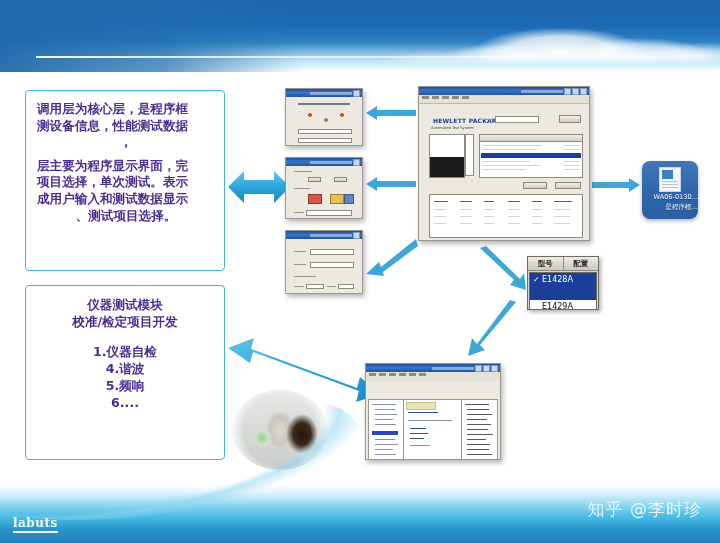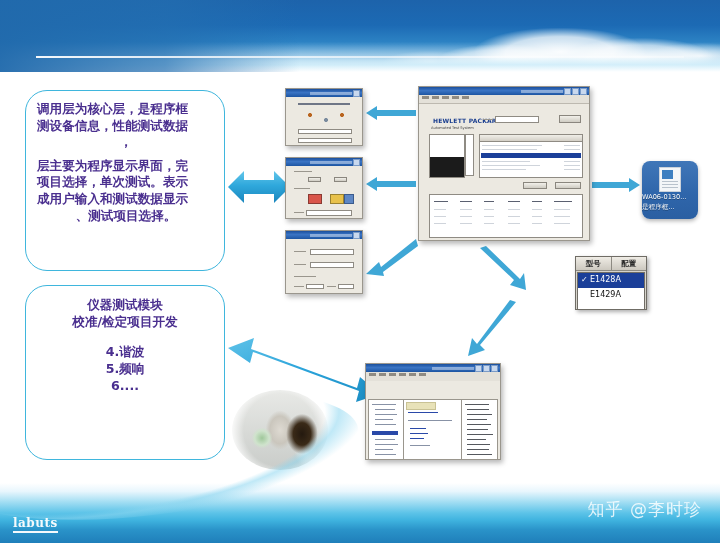--- a/index.html
+++ b/index.html
@@ -101,21 +101,21 @@
     color: rgba(255,255,255,0.82);
     letter-spacing: 1px;
     white-space: nowrap;
   }
 
   
   .callout {
     position: absolute;
     background: #ffffff;
     border: 1.6px solid #3fb6dd;
-    border-radius: 22px;
+    border-radius: 4px;
     box-sizing: border-box;
     color: #4a2f8f;
     font-weight: bold;
     line-height: 1.32;
   }
   .callout .para {
     margin: 0;
   }
   #callout-main {
     left: 25px;
@@ -287,21 +287,20 @@
     position: absolute;
     left: 527px;
     top: 256px;
     width: 72px;
     height: 54px;
     background: #d6d3cb;
     border: 1px solid #6f6c65;
     box-shadow: 2px 2px 4px rgba(0,0,0,0.32);
     box-sizing: border-box;
     font-size: 8px;
-    margin-left: 48px;
   }
   #dropdown .dd-head {
     display: flex;
     height: 13px;
     border-bottom: 1px solid #8d8a82;
     background: linear-gradient(to bottom,#efece5,#ccc8bf);
   }
   #dropdown .dd-head div {
     flex: 1;
     text-align: center;
@@ -312,21 +311,21 @@
   }
   #dropdown .dd-head .col1 { border-right: 1px solid #8d8a82; }
   #dropdown .dd-list {
     background: #ffffff;
     border: 1px solid #6f6c65;
     margin: 1px;
     height: 36px;
     position: relative;
   }
   #dropdown .dd-item {
-    height: 15px;
+    height: 27px;
     line-height: 13px;
     font-size: 8px;
     color: #111;
     padding-left: 3px;
     position: relative;
     white-space: nowrap;
   }
   #dropdown .dd-item.selected {
     background: #1b3f99;
     color: #ffffff;
@@ -374,21 +373,21 @@
     position: absolute;
     left: 2px;
     right: 2px;
     height: 1px;
     background: #b9c2cc;
   }
   #doc-icon .lbl {
     position: absolute;
     left: 0; right: 0;
     top: 32px;
-    text-align: left;
+    text-align: right;
     color: #ffffff;
     font-size: 6.6px;
     line-height: 1.45;
     white-space: nowrap;
     text-shadow: 0 0.5px 0.5px rgba(0,0,0,0.35);
   }
 
   
   #lab-photo {
     position: absolute;
@@ -426,20 +425,21 @@
     <p class="para">层主要为程序显示界面，完</p>
     <p class="para">项目选择，单次测试。表示</p>
     <p class="para">成用户输入和测试数据显示</p>
     <p class="para" style="text-align:center">、测试项目选择。</p>
   </div>
 
   <div class="callout" id="callout-module">
     <p class="para head">仪器测试模块</p>
     <p class="para head">校准/检定项目开发</p>
     <div class="gap"></div>
+    <p class="para item">1.仪器自检</p>
     <p class="para item">4.谐波</p>
     <p class="para item">5.频响</p>
     <p class="para item">6....</p>
   </div>
 
   <div class="arrow" style="left:228px; top:166px;">
     <svg width="62" height="42" viewBox="0 0 62 42">
       <defs>
         <linearGradient id="agrad1" x1="0" y1="0" x2="0" y2="1">
           <stop offset="0%" stop-color="#63c6ea"></stop>

